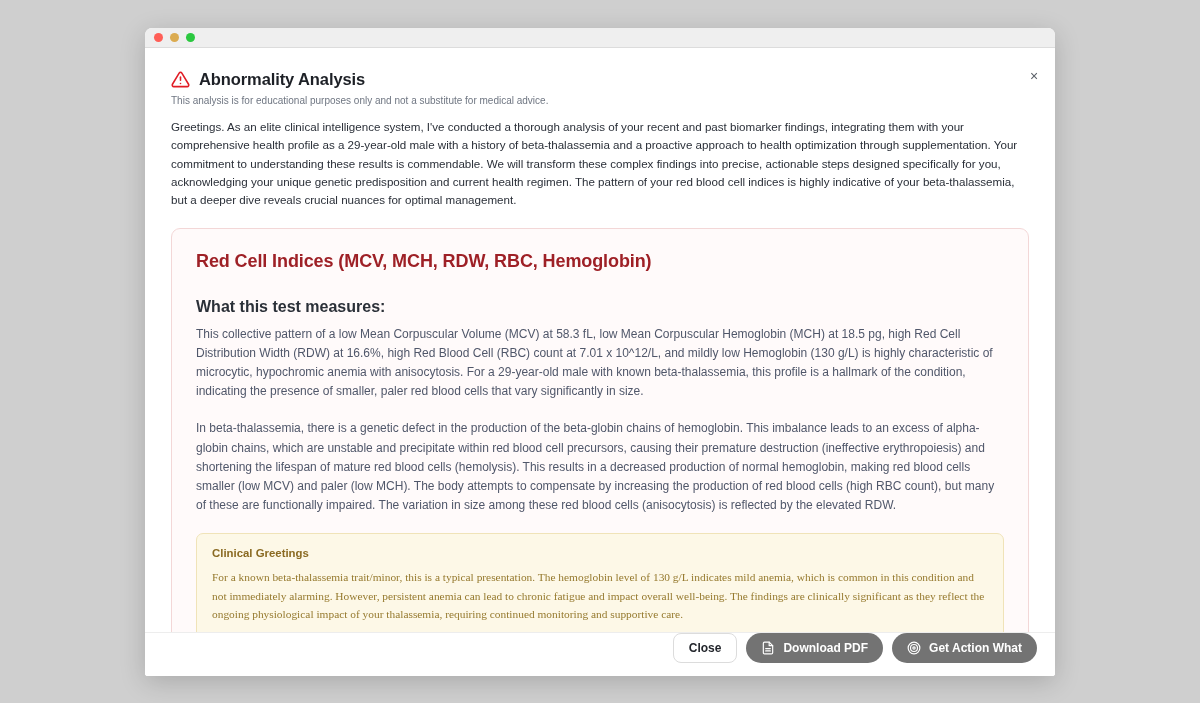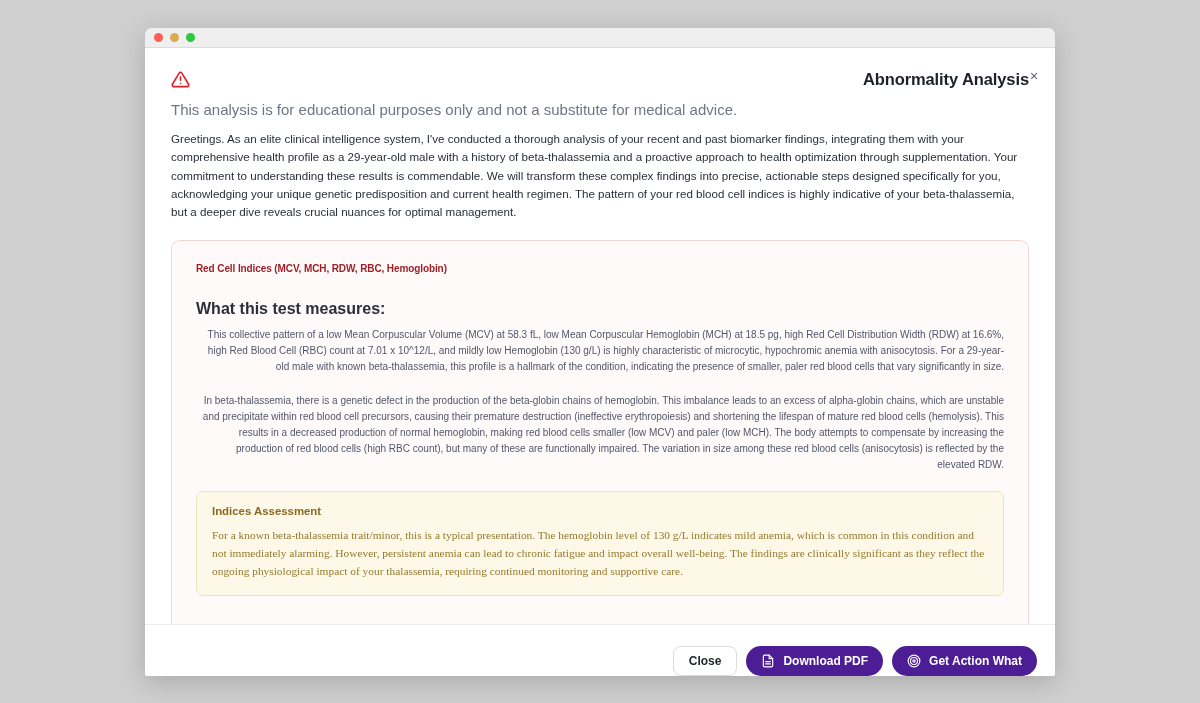--- a/index.html
+++ b/index.html
@@ -52,32 +52,31 @@
   }
   .modal-header {
     padding: 22px 26px 0 26px;
     flex: 0 0 auto;
     position: relative;
   }
   .title-row {
     display: flex;
     align-items: center;
     gap: 9px;
-    justify-content: space-between;
   }
   .warn-icon { width: 19px; height: 19px; display: block; }
   .modal-title {
     font-size: 16.5px;
     font-weight: bold;
     color: #1d2026;
     letter-spacing: -0.1px;
   }
   .modal-subtitle {
-    margin-top: 12px;
-    font-size: 15px;
+    margin-top: 6px;
+    font-size: 10px;
     color: #6f7682;
   }
   .close-btn {
     position: absolute;
     top: 16px; right: 9px;
     width: 24px; height: 24px;
     display: flex; align-items: center; justify-content: center;
     background: transparent;
     border: none;
     cursor: pointer;
@@ -110,38 +109,37 @@
 
   
   .finding-card {
     border: 1px solid #f3d7d7;
     background: #fffafa;
     border-radius: 9px;
     padding: 22px 24px 26px 24px;
     margin-bottom: 16px;
   }
   .card-title {
-    font-size: 10px;
+    font-size: 18px;
     font-weight: bold;
     color: #9e2026;
     margin-bottom: 26px;
     letter-spacing: -0.1px;
   }
   .sec-label {
     font-size: 16px;
     font-weight: bold;
     color: #2b3038;
     margin-bottom: 9px;
   }
   .sec-body {
-    font-size: 10px;
+    font-size: 12px;
     line-height: 1.6;
     color: #50576a;
     margin-bottom: 18px;
-    text-align: right;
   }
 
   
   .assessment {
     background: #fdf8e7;
     border: 1px solid #f0e3b8;
     border-radius: 7px;
     padding: 13px 15px 15px 15px;
     margin: 4px 0 20px 0;
   }
@@ -154,25 +152,25 @@
   .assessment-body {
     font-size: 11.4px;
     line-height: 1.6;
     color: #967a2f;
     font-family: Liberation Serif, serif;
   }
 
   
   .modal-footer {
     flex: 0 0 auto;
-    height: 52px;
+    height: 44px;
     background: #ffffff;
     border-top: 1px solid #ededed;
     display: flex;
-    align-items: flex-end;
+    align-items: flex-start;
     justify-content: flex-end;
     gap: 9px;
     padding: 0 18px;
   }
   .btn {
     display: inline-flex;
     align-items: center;
     gap: 8px;
     height: 30px;
     padding: 0 15px;
@@ -184,21 +182,21 @@
     font-family: "Liberation Sans", sans-serif;
     white-space: nowrap;
   }
   .btn-secondary {
     background: #ffffff;
     border: 1px solid #dcdcdc;
     color: #23262c;
     border-radius: 8px;
   }
   .btn-primary {
-    background: #4c1d95;
+    background: #737373;
     color: #ffffff;
   }
   .btn svg { display: block; }
 </style>
 </head>
 <body>
 
 <div class="desktop">
 
   <div class="window">
@@ -233,21 +231,21 @@
         <div class="finding-card">
 
           <div class="card-title">Red Cell Indices (MCV, MCH, RDW, RBC, Hemoglobin)</div>
 
           <div class="sec-label">What this test measures:</div>
           <div class="sec-body">This collective pattern of a low Mean Corpuscular Volume (MCV) at 58.3 fL, low Mean Corpuscular Hemoglobin (MCH) at 18.5 pg, high Red Cell Distribution Width (RDW) at 16.6%, high Red Blood Cell (RBC) count at 7.01 x 10^12/L, and mildly low Hemoglobin (130 g/L) is highly characteristic of microcytic, hypochromic anemia with anisocytosis. For a 29-year-old male with known beta-thalassemia, this profile is a hallmark of the condition, indicating the presence of smaller, paler red blood cells that vary significantly in size.</div>
 
           <div class="sec-body">In beta-thalassemia, there is a genetic defect in the production of the beta-globin chains of hemoglobin. This imbalance leads to an excess of alpha-globin chains, which are unstable and precipitate within red blood cell precursors, causing their premature destruction (ineffective erythropoiesis) and shortening the lifespan of mature red blood cells (hemolysis). This results in a decreased production of normal hemoglobin, making red blood cells smaller (low MCV) and paler (low MCH). The body attempts to compensate by increasing the production of red blood cells (high RBC count), but many of these are functionally impaired. The variation in size among these red blood cells (anisocytosis) is reflected by the elevated RDW.</div>
 
           <div class="assessment">
-            <div class="assessment-title">Indices Assessment</div>
+            <div class="assessment-title">Clinical Greetings</div>
             <div class="assessment-body">For a known beta-thalassemia trait/minor, this is a typical presentation. The hemoglobin level of 130 g/L indicates mild anemia, which is common in this condition and not immediately alarming. However, persistent anemia can lead to chronic fatigue and impact overall well-being. The findings are clinically significant as they reflect the ongoing physiological impact of your thalassemia, requiring continued monitoring and supportive care.</div>
           </div>
 
         </div>
       </div>
 
       <div class="modal-footer">
         <button class="btn btn-secondary">Close</button>
 
         <button class="btn btn-primary">

